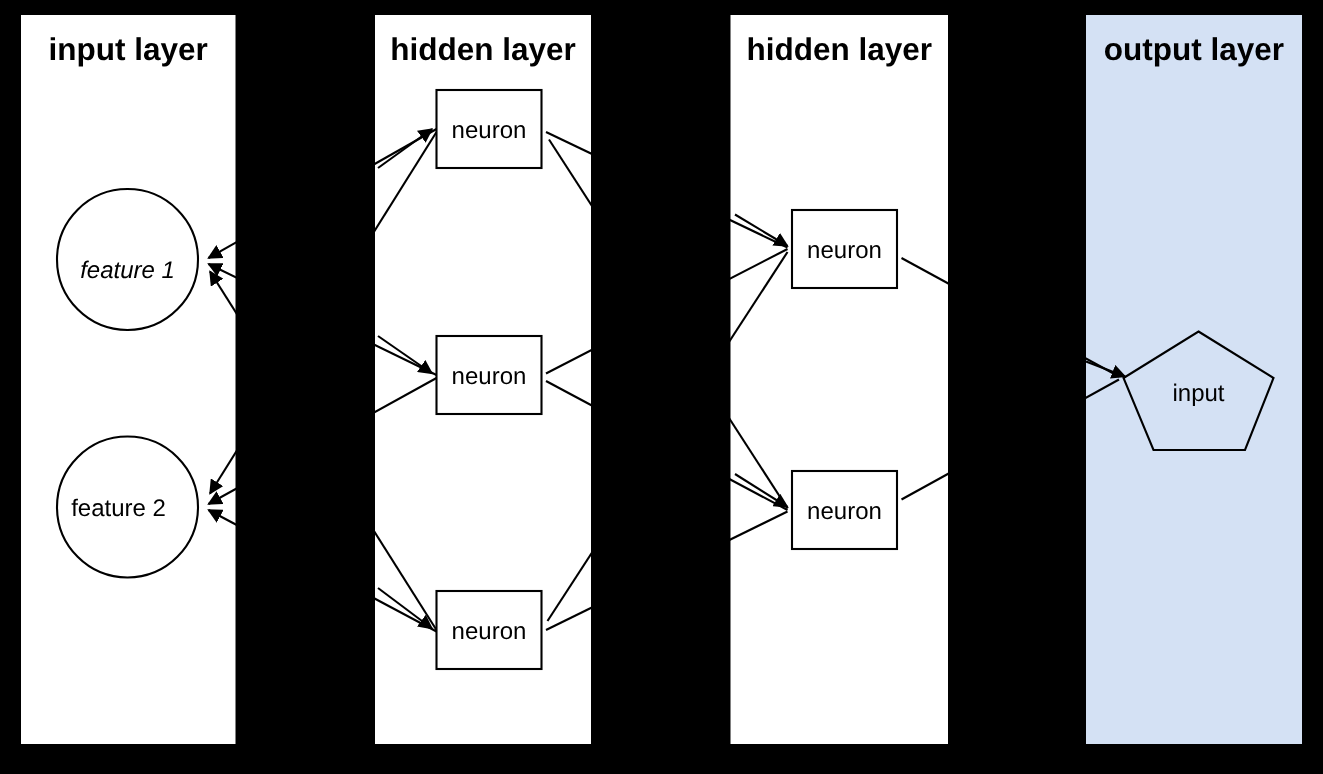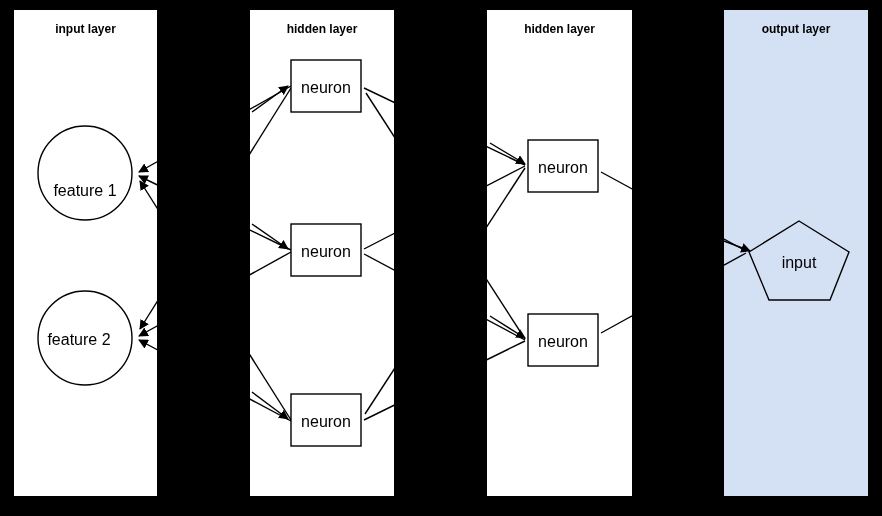--- a/index.html
+++ b/index.html
@@ -24,21 +24,21 @@
   }
   .layer-panel {
     position: absolute;
     box-sizing: border-box;
   }
   .layer-title {
     position: absolute;
     width: 100%;
     text-align: center;
     font-weight: bold;
-    font-size: 12px;
+    font-size: 21px;
     color: #000000;
     font-family: "Liberation Sans", sans-serif;
     white-space: nowrap;
   }
   .node-label {
     position: absolute;
     text-align: center;
     font-size: 16px;
     color: #000000;
     font-family: "Liberation Sans", sans-serif;
@@ -109,21 +109,21 @@
     <rect x="528" y="314" width="70" height="52" fill="#ffffff" stroke="#000000" stroke-width="1.4"></rect>
 
     <polygon points="799,221 849,252 830,300 769,300 749,252" fill="#d4e1f4" stroke="#000000" stroke-width="1.4"></polygon>
   </svg>
 
   <div class="layer-title" style="left:14px; top:22px; width:143px;">input layer</div>
   <div class="layer-title" style="left:250px; top:22px; width:144px;">hidden layer</div>
   <div class="layer-title" style="left:487px; top:22px; width:145px;">hidden layer</div>
   <div class="layer-title" style="left:724px; top:22px; width:144px;">output layer</div>
 
-  <div class="node-label" style="left:38px; top:182px; width:94px;">feature 1</div>
+  <div class="node-label" style="left:38px; top:172px; width:94px;font-style:italic;">feature 1</div>
   <div class="node-label" style="left:38px; top:331px; width:82px;">feature 2</div>
 
   <div class="node-label" style="left:291px; top:79px; width:70px;">neuron</div>
   <div class="node-label" style="left:291px; top:243px; width:70px;">neuron</div>
   <div class="node-label" style="left:291px; top:413px; width:70px;">neuron</div>
 
   <div class="node-label" style="left:528px; top:159px; width:70px;">neuron</div>
   <div class="node-label" style="left:528px; top:333px; width:70px;">neuron</div>
 
   <div class="node-label" style="left:759px; top:254px; width:80px;">input</div>

